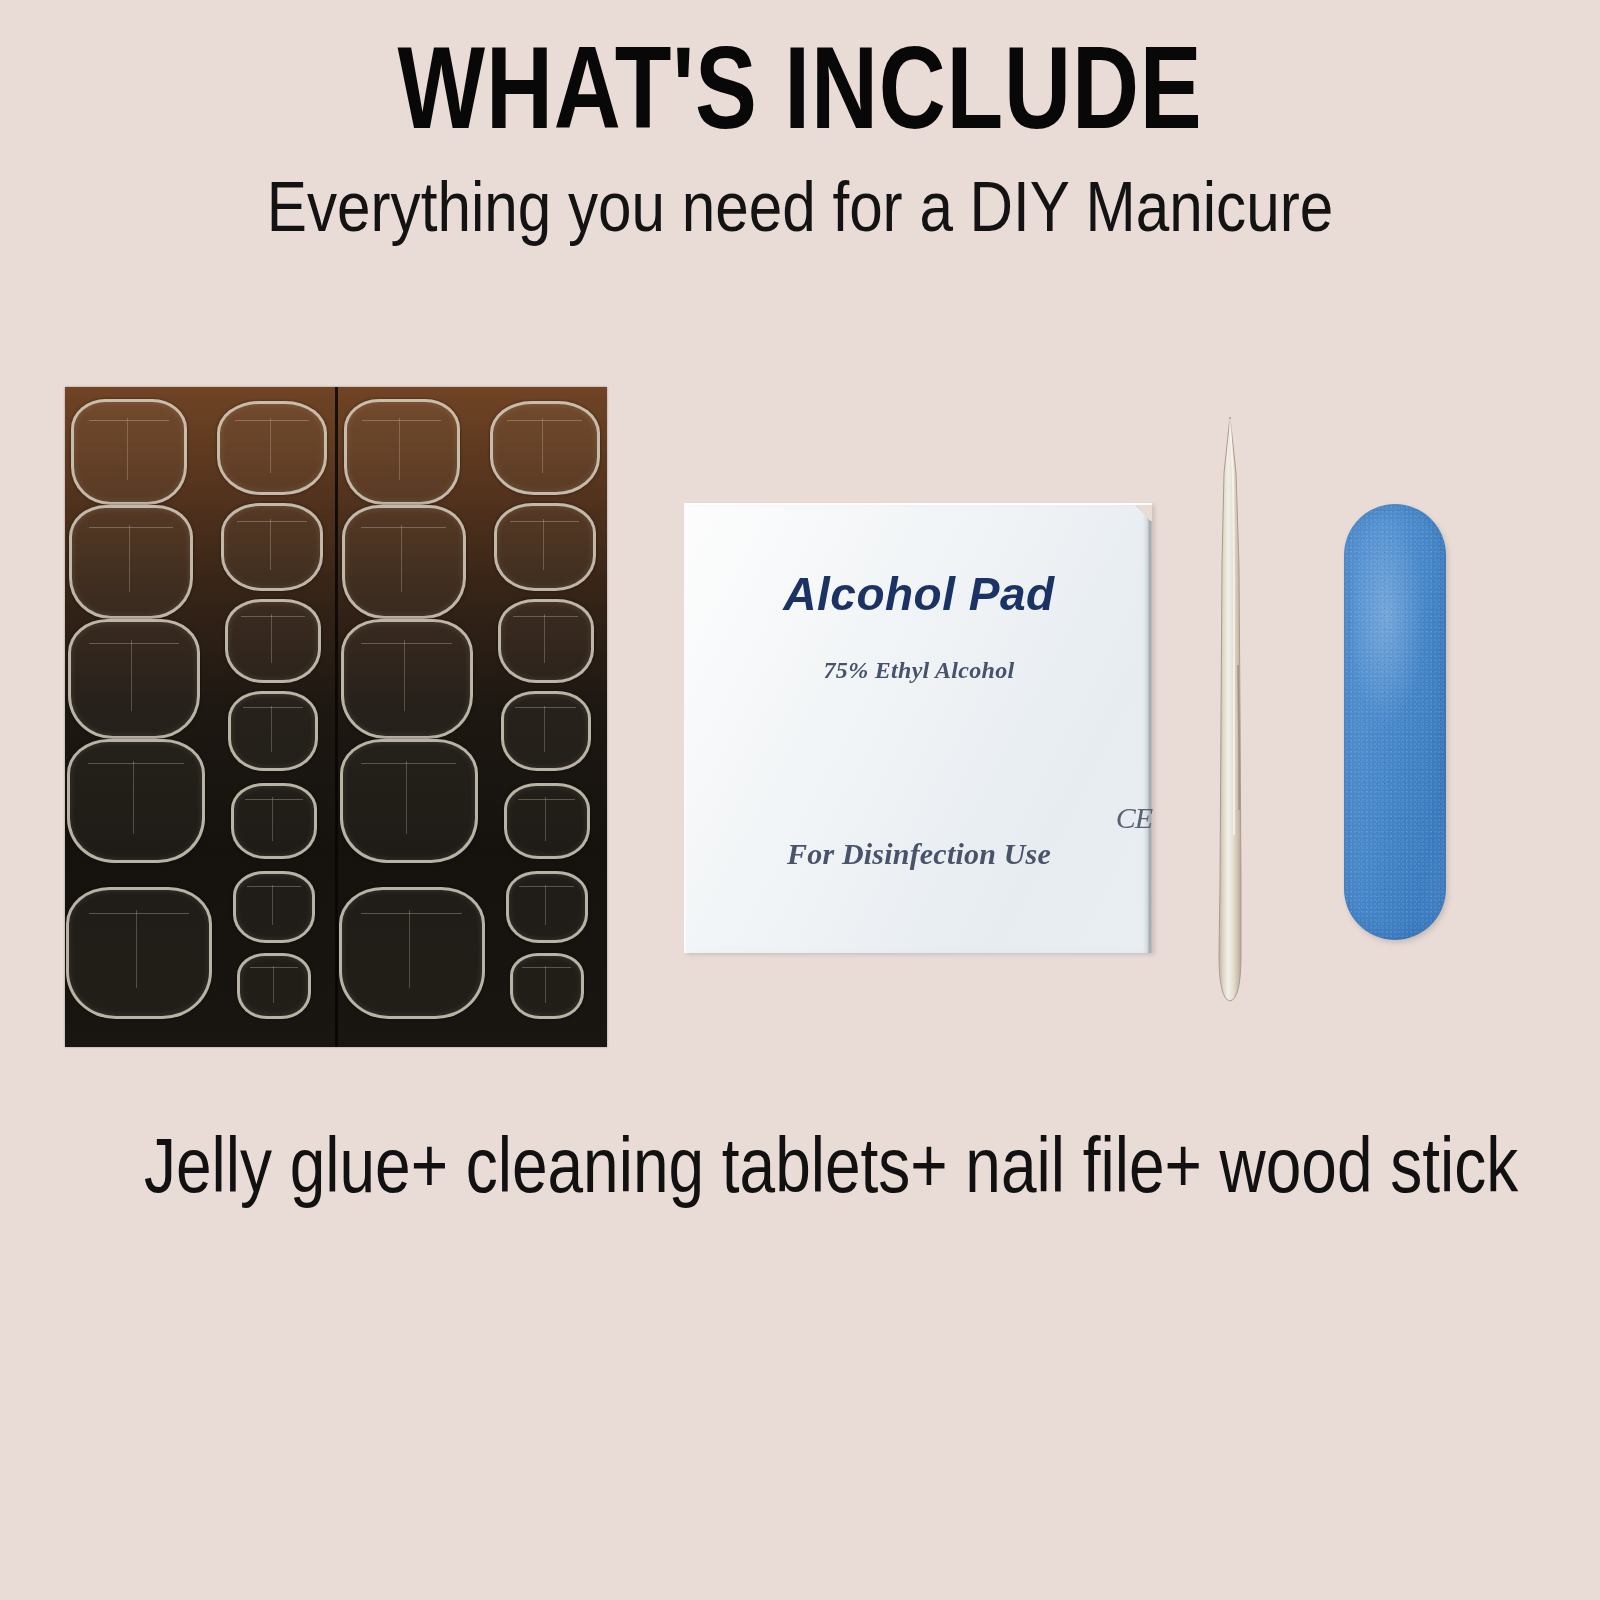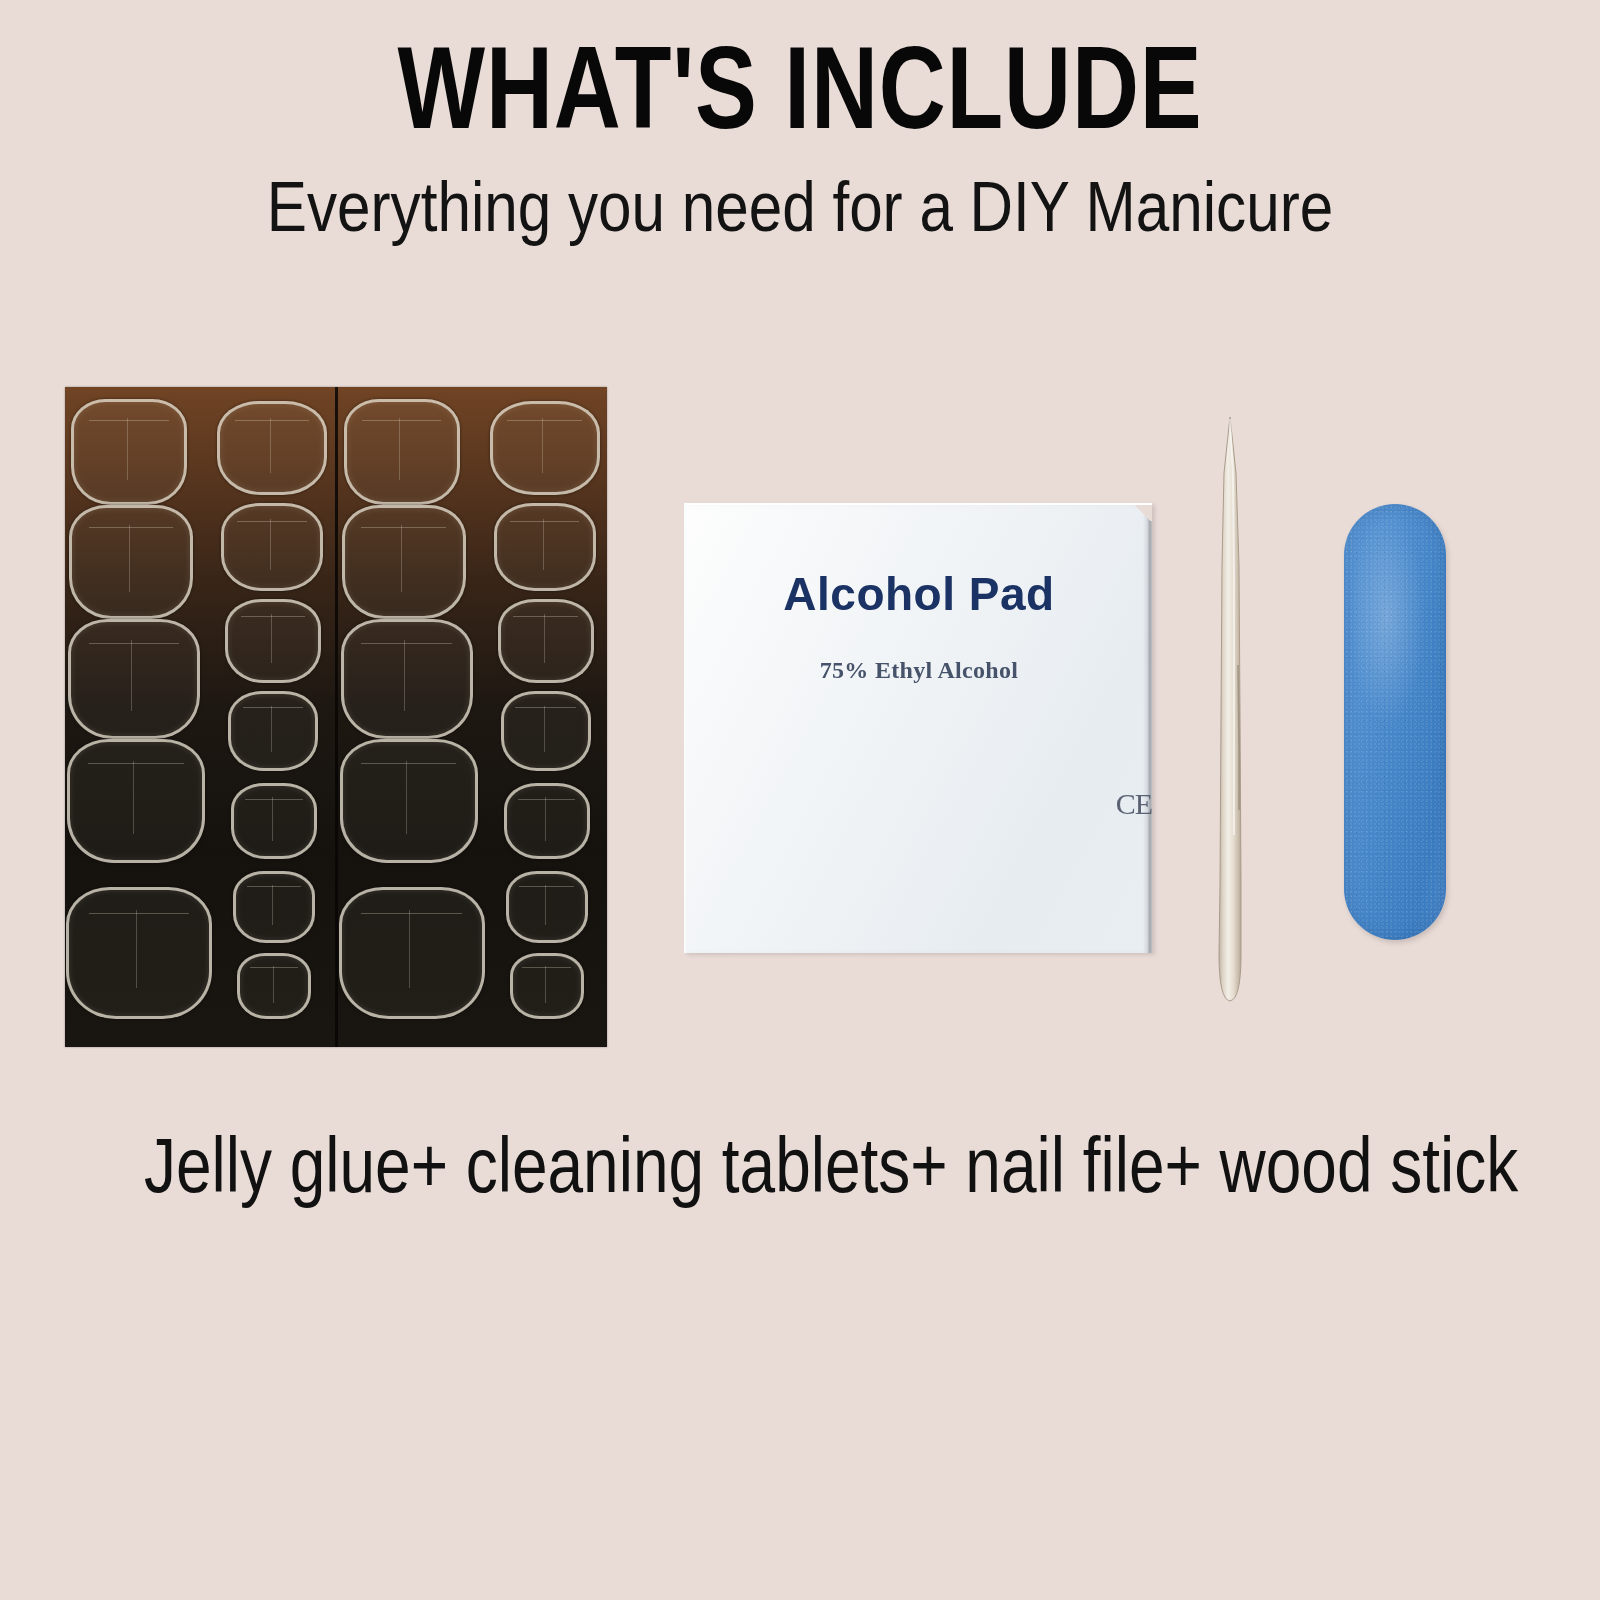--- a/index.html
+++ b/index.html
@@ -162,39 +162,40 @@
     top: 0px;
     width: 20px;
     height: 16px;
     background: linear-gradient(225deg, #e9dcd7 0%, #e9dcd7 48%, rgba(255,255,255,0) 49%);
   }
   .pad-text {
     position: absolute;
     left: 0;
     width: 100%;
     text-align: center;
+    font-style: italic;
   }
   .pad-title {
     top: 62px;
     font-family: "Liberation Sans", sans-serif;
     font-weight: 700;
     font-size: 46px;
     letter-spacing: 0.5px;
     color: #1b3264;
   }
   .pad-sub {
     top: 152px;
     font-family: "Liberation Serif", serif;
     font-weight: 700;
     font-size: 24px;
     letter-spacing: 0.3px;
     color: #46536b;
   }
   .pad-ce {
-    top: 282px;
+    top: 296px;
     padding-right: 130px;
     font-family: "Liberation Serif", serif;
     font-weight: 400;
     font-size: 30px;
     letter-spacing: -1px;
     color: #5a6273;
     text-align: right;
   }
   .pad-foot {
     top: 332px;
@@ -298,20 +299,21 @@
   <div class="pad">
     <div class="pad-sealedge"></div>
     <div class="pad-corner-fold"></div>
 
     <div class="pad-text pad-title">Alcohol Pad</div>
 
     <div class="pad-text pad-sub">75% Ethyl Alcohol</div>
 
     <div class="pad-text pad-ce">CE</div>
 
+    <div class="pad-text pad-foot">For Disinfection Use</div>
   </div>
 
   <div class="stick">
     <svg width="48" height="588" viewBox="0 0 48 588" xmlns="http://www.w3.org/2000/svg">
       <defs>
         <linearGradient id="woodg" x1="0" y1="0" x2="1" y2="0">
           <stop offset="0%" stop-color="#bfb3a4"></stop>
           <stop offset="18%" stop-color="#ded5c7"></stop>
           <stop offset="42%" stop-color="#f3efe7"></stop>
           <stop offset="66%" stop-color="#e4dccf"></stop>

